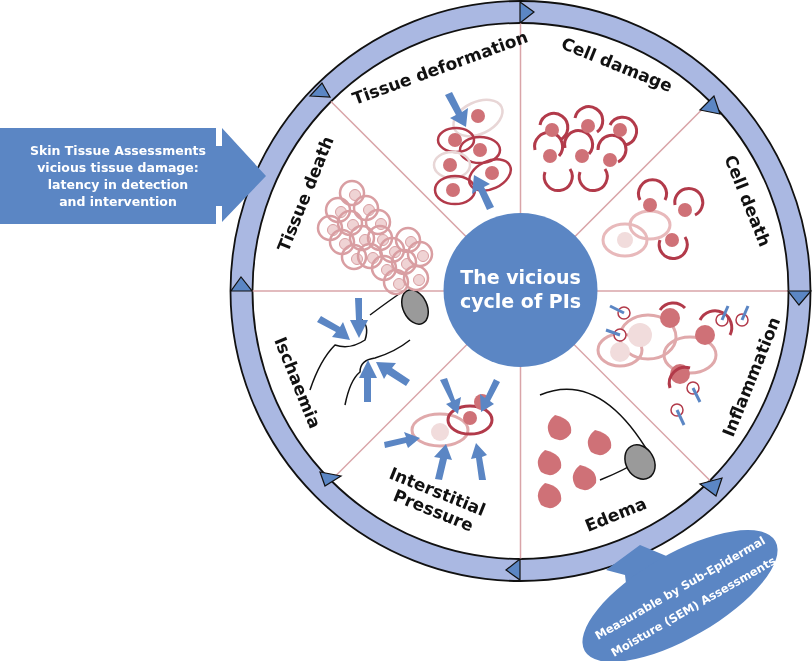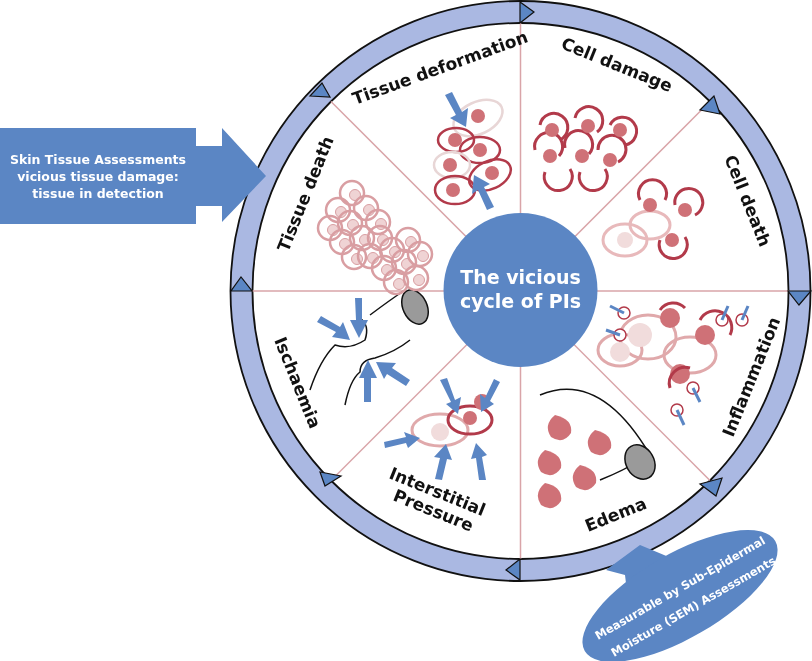--- a/index.html
+++ b/index.html
@@ -4,21 +4,21 @@
 <style>
   html, body { margin:0; padding:0; background:#ffffff; }
   body { width:812px; height:661px; position:relative; overflow:hidden;
          font-family:"DejaVu Sans", sans-serif; }
   #stage { position:absolute; left:0; top:0; width:812px; height:661px; }
   .lbl { font-family:"DejaVu Sans", sans-serif; font-weight:bold; fill:#111; }
   .wlbl { font-family:"DejaVu Sans", sans-serif; font-weight:bold; fill:#ffffff; }
   #left-box { position:absolute; left:0; top:128px; width:196px; height:96px;
     background:#5b86c4; color:#fff; font-weight:bold; font-size:12.5px;
     line-height:17px; text-align:center; display:flex; flex-direction:column;
-    justify-content:center; font-family:"DejaVu Sans", sans-serif; }
+    justify-content:center; font-family:"DejaVu Sans", sans-serif;padding-left:20px; }
 </style>
 </head>
 <body>
 
 <svg id="stage" width="812" height="661" viewBox="0 0 812 661">
   <defs>
     <path id="ring-text-path" d="M 340,110 A 262,262 0 0 1 520,40"></path>
     <path id="sem-text-path1" d="M 600,640 L 760,560"></path>
   </defs>
 
@@ -220,14 +220,15 @@
     <text class="wlbl" font-size="11.5" transform="translate(598,640) rotate(-30)">Measurable by Sub-Epidermal</text>
     <text class="wlbl" font-size="11.5" transform="translate(614,657) rotate(-30)">Moisture (SEM) Assessments</text>
   </g>
 
   <polygon points="196,146 222,146 222,128 266,176 222,222 222,206 196,206" fill="#5b86c4"></polygon>
 </svg>
 
 <div id="left-box">
   <div>Skin Tissue Assessments</div>
   <div>vicious tissue damage:</div>
-  <div>tissue in detection</div>
+  <div>latency in detection</div>
+  <div>and intervention</div>
 </div>
 
 </body></html>

